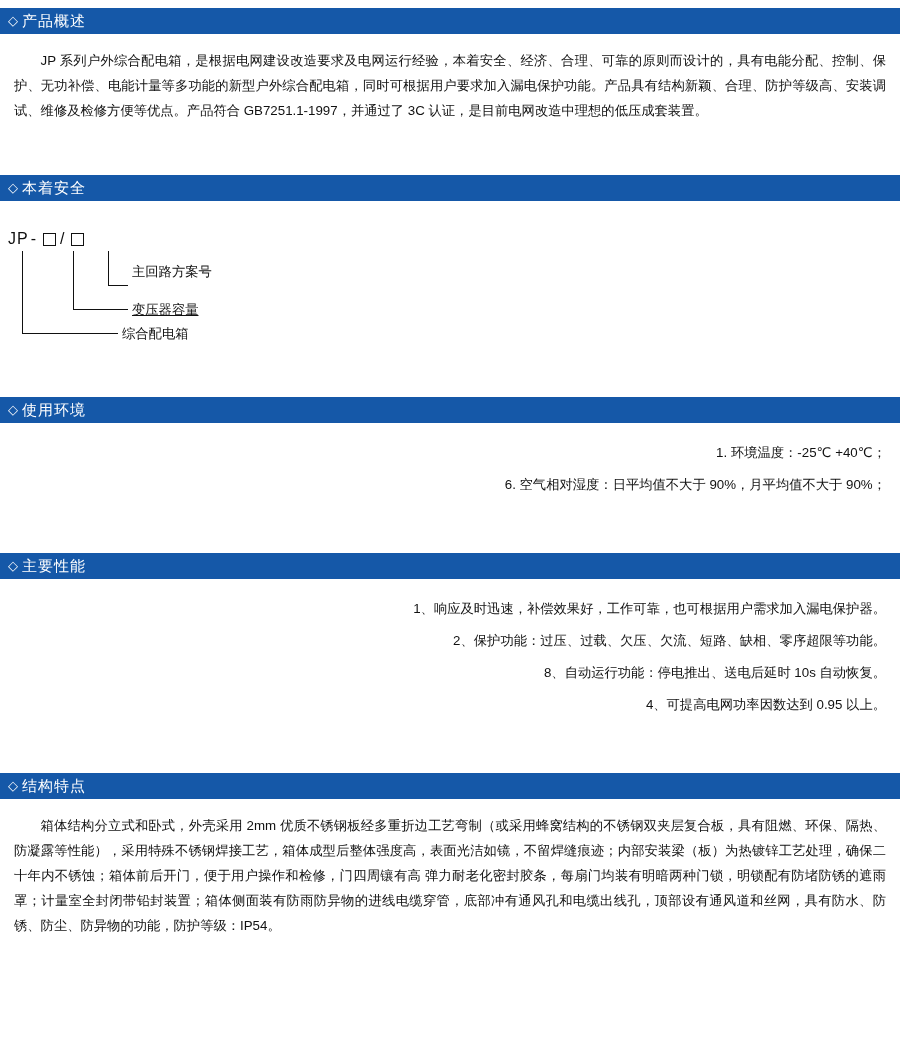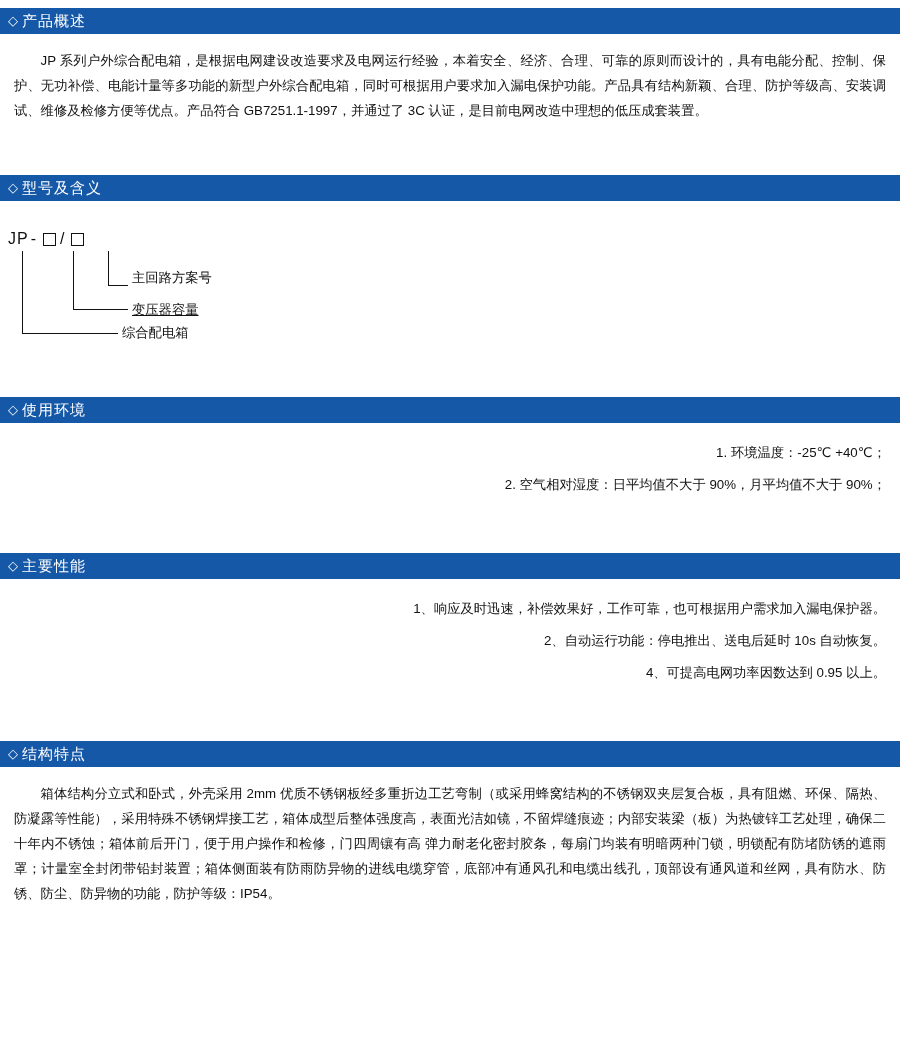--- a/index.html
+++ b/index.html
@@ -132,72 +132,73 @@
   </div>
   <div class="gap-s"></div>
   <div class="body-block">
     <p class="para indent">JP 系列户外综合配电箱，是根据电网建设改造要求及电网运行经验，本着安全、经济、合理、可靠的原则而设计的，具有电能分配、控制、保护、无功补偿、电能计量等多功能的新型户外综合配电箱，同时可根据用户要求加入漏电保护功能。产品具有结构新颖、合理、防护等级高、安装调试、维修及检修方便等优点。产品符合 GB7251.1-1997，并通过了 3C 认证，是目前电网改造中理想的低压成套装置。</p>
   </div>
 
   <div class="gap-xl"></div>
 
   <div class="sec-bar">
     <span class="diamond">◇</span>
-    <span class="sec-title">型号及含义</span>
+    <span class="sec-title">本着安全</span>
   </div>
 
   <div class="gap-m"></div>
 
   <div class="model-wrap">
     <div class="model-code">
       <span class="lbl">JP</span>
       <span class="lbl">-</span>
       <span class="box"></span>
       <span class="lbl">/</span>
       <span class="box"></span>
     </div>
 
     <div class="leaders">
 
       <div class="vline" style="left:100px; top:0px; height:34px;"></div>
       <div class="hline" style="left:100px; top:34px; width:20px;"></div>
-      <div class="leader-label" style="left:124px; top:20px;">主回路方案号</div>
+      <div class="leader-label" style="left:124px; top:14px;">主回路方案号</div>
 
       <div class="vline" style="left:65px; top:0px; height:58px;"></div>
       <div class="hline" style="left:65px; top:58px; width:55px;"></div>
       <div class="leader-label" style="left:124px; top:52px;text-decoration:underline;">变压器容量</div>
 
       <div class="vline" style="left:14px; top:0px; height:82px;"></div>
       <div class="hline" style="left:14px; top:82px; width:96px;"></div>
-      <div class="leader-label" style="left:114px; top:76px;font-family:Liberation Mono, monospace;">综合配电箱</div>
+      <div class="leader-label" style="left:114px; top:76px;">综合配电箱</div>
     </div>
   </div>
 
   <div class="gap-l"></div>
 
   <div class="sec-bar">
     <span class="diamond">◇</span>
     <span class="sec-title">使用环境</span>
   </div>
   <div class="gap-s"></div>
   <div class="body-block">
     <div class="list-line">1. 环境温度：-25℃ +40℃；</div>
-    <div class="list-line">2. 空气相对湿度：日平均值不大于 90%，月平均值不大于 90%；</div>
+    <div class="list-line">6. 空气相对湿度：日平均值不大于 90%，月平均值不大于 90%；</div>
   </div>
 
   <div class="gap-xl"></div>
 
   <div class="sec-bar">
     <span class="diamond">◇</span>
     <span class="sec-title">主要性能</span>
   </div>
   <div class="gap-s"></div>
   <div class="body-block">
     <div class="list-line">1、响应及时迅速，补偿效果好，工作可靠，也可根据用户需求加入漏电保护器。</div>
-    <div class="list-line">2、自动运行功能：停电推出、送电后延时 10s 自动恢复。</div>
+    <div class="list-line">2、保护功能：过压、过载、欠压、欠流、短路、缺相、零序超限等功能。</div>
+    <div class="list-line">8、自动运行功能：停电推出、送电后延时 10s 自动恢复。</div>
     <div class="list-line">4、可提高电网功率因数达到 0.95 以上。</div>
   </div>
 
   <div class="gap-xl"></div>
 
   <div class="sec-bar">
     <span class="diamond">◇</span>
     <span class="sec-title">结构特点</span>
   </div>
   <div class="gap-s"></div>

